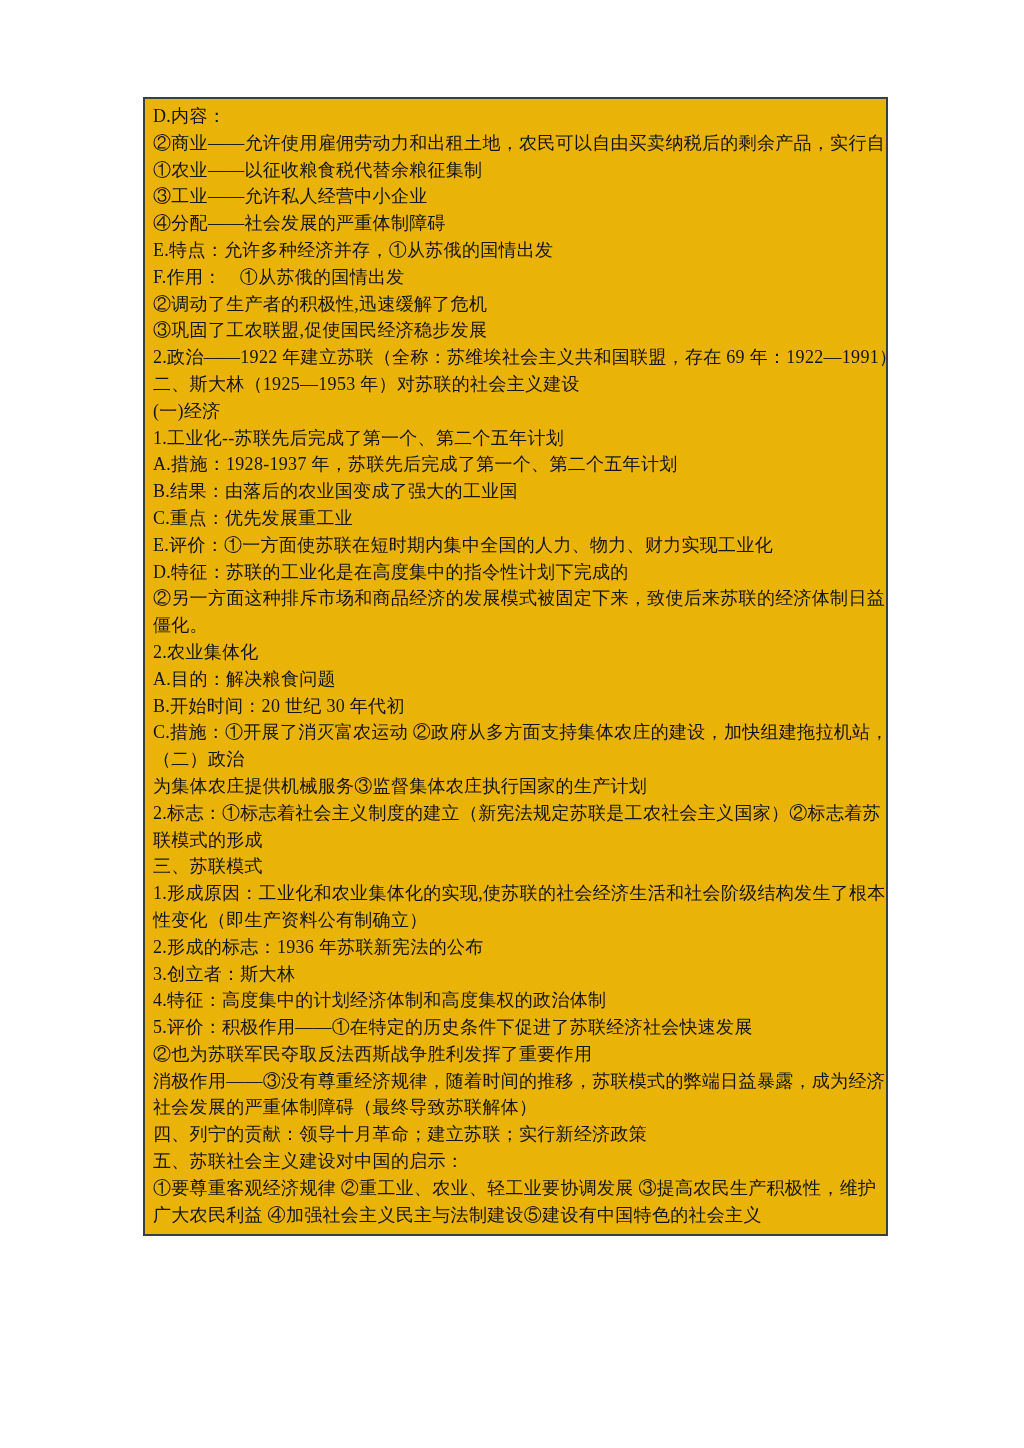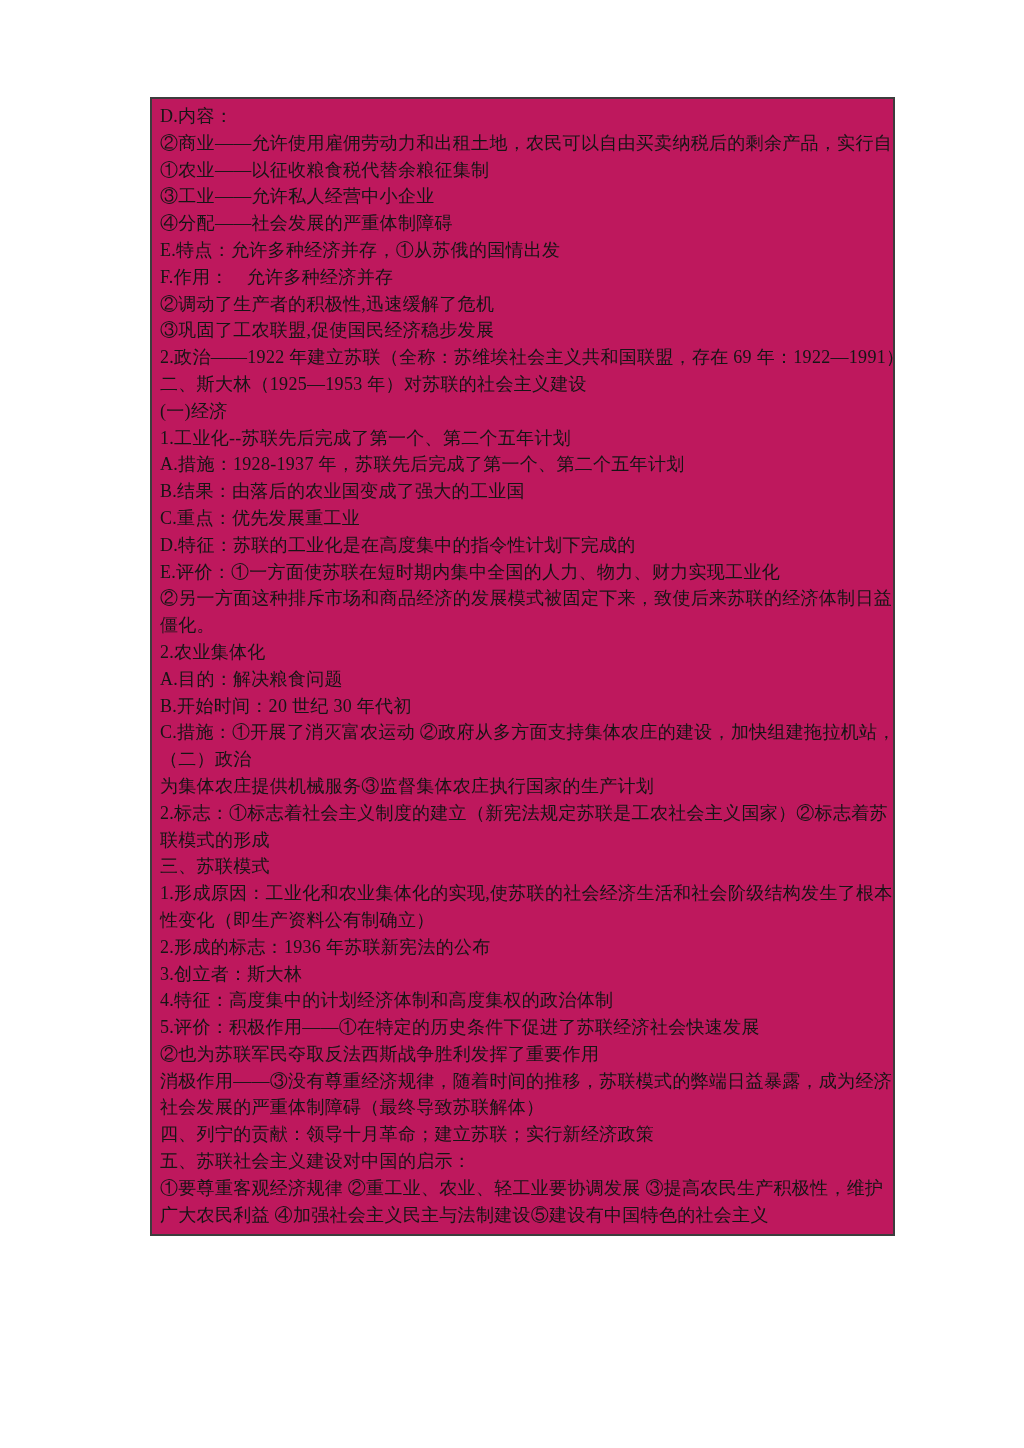--- a/index.html
+++ b/index.html
@@ -17,25 +17,25 @@
   .page {
     position: absolute;
     left: 0;
     top: 0;
     width: 1024px;
     height: 1448px;
     background: #ffffff;
   }
   .content-box {
     position: absolute;
-    left: 150px;
+    left: 143px;
     top: 97px;
     width: 727px;
     border: 2px solid #3d3d3d;
-    background: #be185d;
+    background: #eab308;
     padding: 4px 6px 6px 8px;
   }
   .lines {
     width: 100%;
   }
   .line {
     font-size: 18px;
     line-height: 26.8px;
     height: 26.8px;
     color: #151515;
@@ -49,32 +49,32 @@
 
 <div class="page">
   <div class="content-box">
     <div class="lines">
         <div class="line">D.内容：</div>
         <div class="line">②商业——允许使用雇佣劳动力和出租土地，农民可以自由买卖纳税后的剩余产品，实行自</div>
         <div class="line">①农业——以征收粮食税代替余粮征集制</div>
         <div class="line">③工业——允许私人经营中小企业</div>
         <div class="line">④分配——社会发展的严重体制障碍</div>
         <div class="line">E.特点：允许多种经济并存，①从苏俄的国情出发</div>
-        <div class="line">F.作用：　允许多种经济并存</div>
+        <div class="line">F.作用：　①从苏俄的国情出发</div>
         <div class="line">②调动了生产者的积极性,迅速缓解了危机</div>
         <div class="line">③巩固了工农联盟,促使国民经济稳步发展</div>
         <div class="line">2.政治——1922 年建立苏联（全称：苏维埃社会主义共和国联盟，存在 69 年：1922—1991）</div>
         <div class="line">二、斯大林（1925—1953 年）对苏联的社会主义建设</div>
         <div class="line">(一)经济</div>
         <div class="line">1.工业化--苏联先后完成了第一个、第二个五年计划</div>
         <div class="line">A.措施：1928-1937 年，苏联先后完成了第一个、第二个五年计划</div>
         <div class="line">B.结果：由落后的农业国变成了强大的工业国</div>
         <div class="line">C.重点：优先发展重工业</div>
+        <div class="line">E.评价：①一方面使苏联在短时期内集中全国的人力、物力、财力实现工业化</div>
         <div class="line">D.特征：苏联的工业化是在高度集中的指令性计划下完成的</div>
-        <div class="line">E.评价：①一方面使苏联在短时期内集中全国的人力、物力、财力实现工业化</div>
         <div class="line">②另一方面这种排斥市场和商品经济的发展模式被固定下来，致使后来苏联的经济体制日益</div>
         <div class="line">僵化。</div>
         <div class="line">2.农业集体化</div>
         <div class="line">A.目的：解决粮食问题</div>
         <div class="line">B.开始时间：20 世纪 30 年代初</div>
         <div class="line">C.措施：①开展了消灭富农运动 ②政府从多方面支持集体农庄的建设，加快组建拖拉机站，</div>
         <div class="line">（二）政治</div>
         <div class="line">为集体农庄提供机械服务③监督集体农庄执行国家的生产计划</div>
         <div class="line">2.标志：①标志着社会主义制度的建立（新宪法规定苏联是工农社会主义国家）②标志着苏</div>
         <div class="line">联模式的形成</div>

